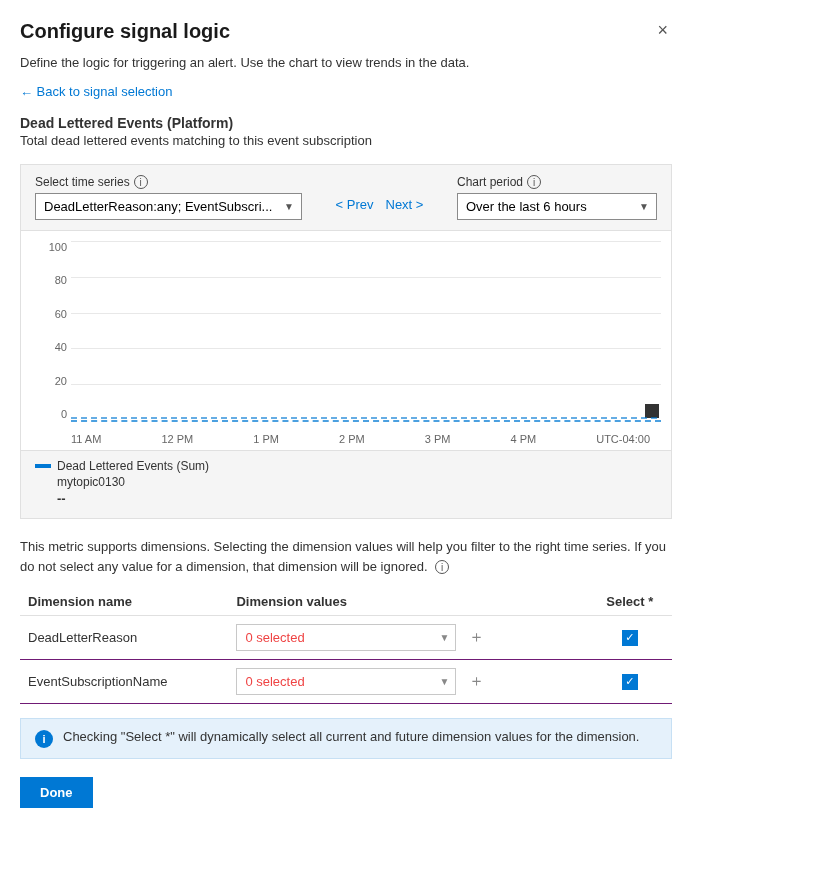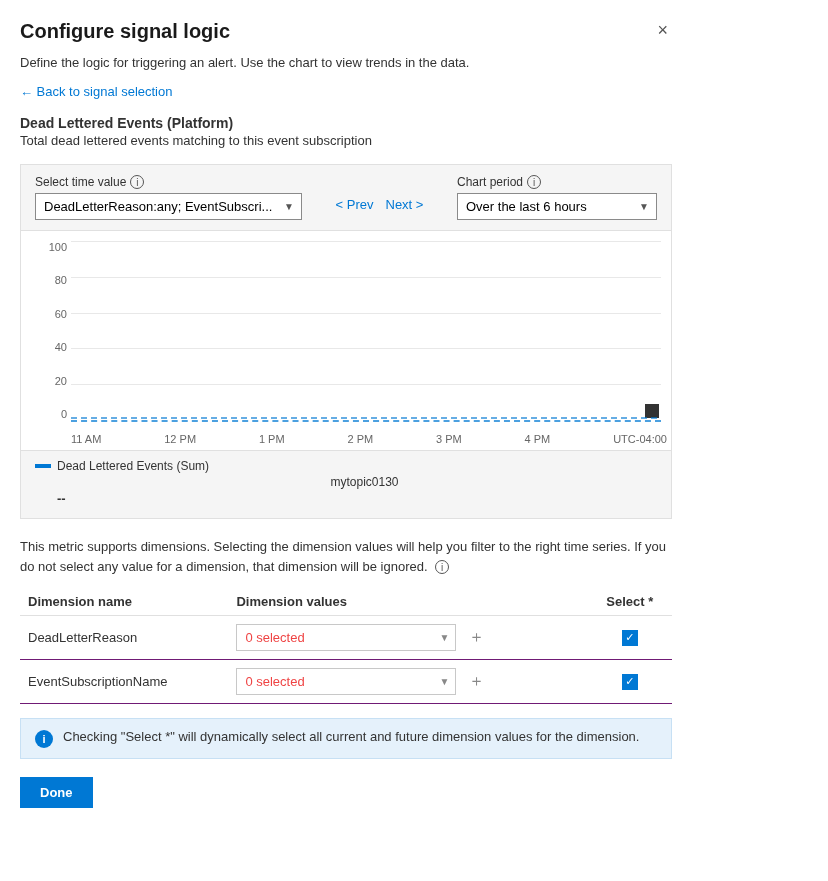--- a/index.html
+++ b/index.html
@@ -193,21 +193,21 @@
       position: absolute;
       left: 0;
       right: 0;
       border-top: 2px dashed #0078d4;
       opacity: 0.7;
     }
     .x-axis-labels {
       position: absolute;
       bottom: 5px;
       left: 50px;
-      right: 4px;
+      right: 21px;
       display: flex;
       justify-content: space-between;
       font-size: 11px;
       color: #666;
     }
     .chart-legend {
       background: #f5f5f5;
       border: 1px solid #e0e0e0;
       border-top: none;
       padding: 8px 14px 12px;
@@ -370,21 +370,21 @@
   <a class="back-link">← Back to signal selection</a>
 
   <div class="signal-name">Dead Lettered Events (Platform)</div>
   <div class="signal-desc">Total dead lettered events matching to this event subscription</div>
 
   
   <div class="chart-controls">
     <div class="controls-row">
       <div class="controls-left">
         <div class="control-label">
-          <span>Select time value</span>
+          <span>Select time series</span>
           <span class="info-icon">i</span>
         </div>
         <div class="dropdown-wrapper">
           <select class="select-dropdown">
             <option>DeadLetterReason:any; EventSubscri...</option>
           </select>
           <span class="chevron">▼</span>
         </div>
       </div>
 
@@ -452,21 +452,21 @@
       </svg>
     </div>
   </div>
 
   
   <div class="chart-legend">
     <div class="legend-item">
       <div class="legend-color"></div>
       <span>Dead Lettered Events (Sum)</span>
     </div>
-    <div style="margin-left:37px; font-size:12px; color:#333; margin-bottom:2px;text-align:center;">mytopic0130</div>
+    <div style="margin-left:22px; font-size:12px; color:#333; margin-bottom:2px;">mytopic0130</div>
     <div style="margin-left:22px; font-size:13px; color:#333; font-weight:600;">--</div>
   </div>
 
   
   <p class="dimensions-info">
     <span>This metric supports dimensions. Selecting the dimension values will help you filter to the right time series. If you do not select any value for a dimension, that dimension will be ignored.</span>
     <span class="info-icon" style="margin-left:4px;">i</span>
   </p>
 
   

